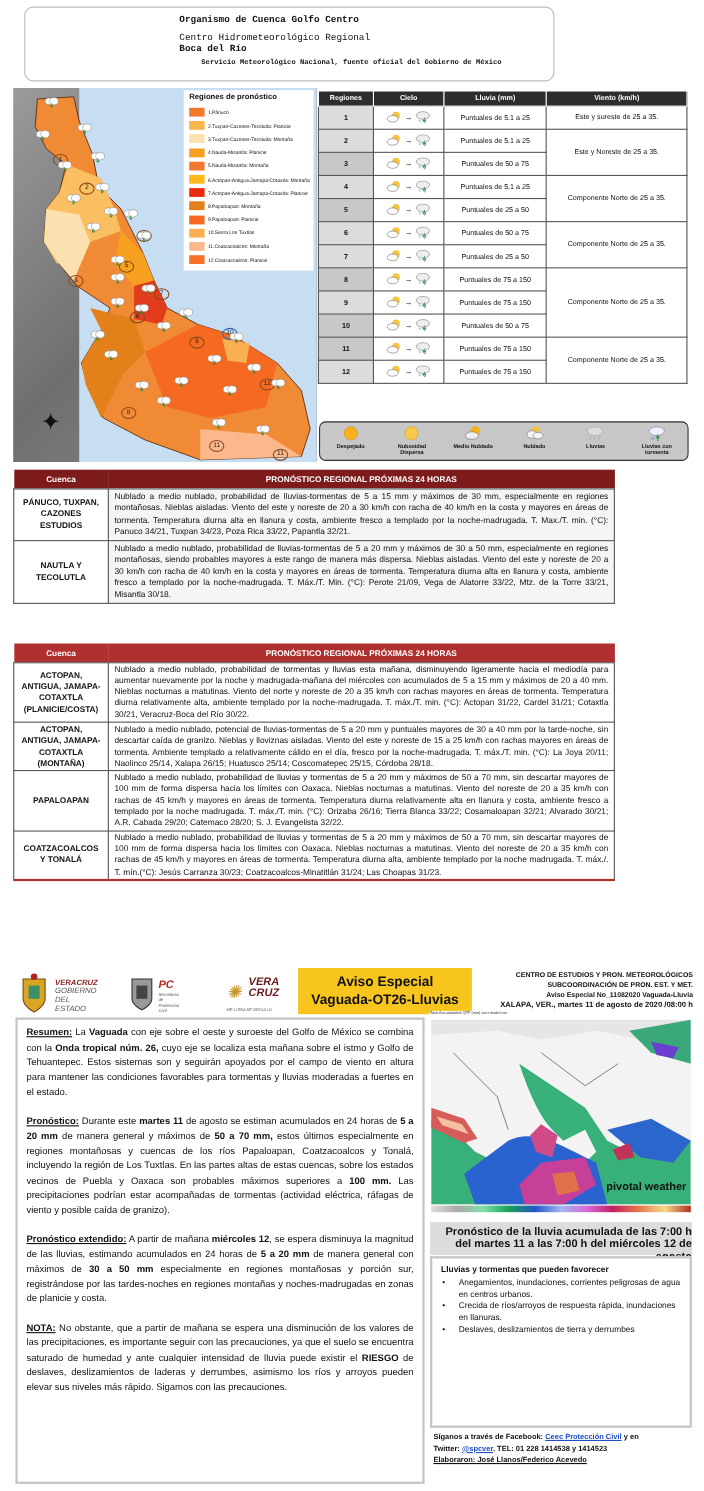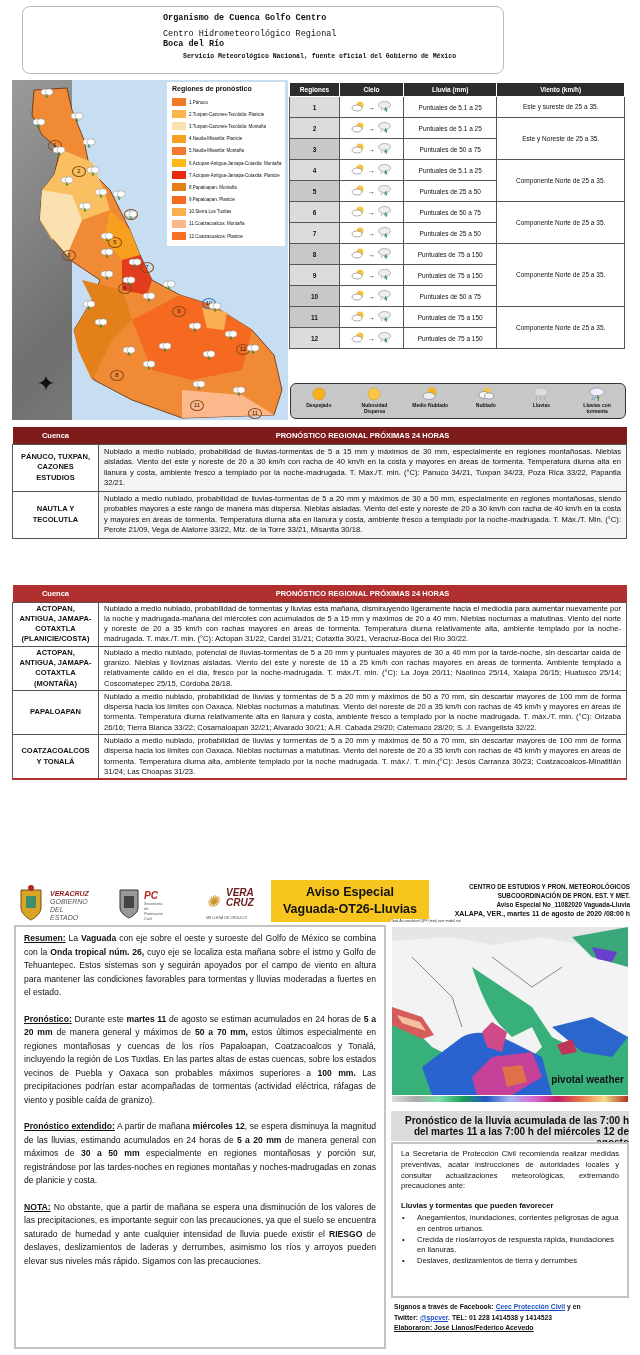--- a/index.html
+++ b/index.html
@@ -41,21 +41,21 @@
   .sky-ico { display: inline-flex; align-items: center; gap: 2px; }
   .mini-cloud { width: 15px; height: 11px; }
 
   
   .iconleg { position: absolute; left: 290px; top: 383px; width: 336px; height: 36px; border: 1.5px solid #333; border-radius: 6px; background: #c7c7c7; display: flex; justify-content: space-around; align-items: flex-start; padding-top: 3px; }
   .ileg { display: flex; flex-direction: column; align-items: center; width: 48px; }
   .ileg svg { width: 16px; height: 14px; }
   .ileg span { font-size: 5px; font-weight: bold; text-align: center; line-height: 6px; }
 
   
-  .ftab { position: absolute; left: 12px; width: 615px; border-collapse: collapse; font-size: 7.6px; }
+  .ftab { position: absolute; left: 12px; width: 547px; border-collapse: collapse; font-size: 7.6px; }
   .ftab th { color: #fff; font-weight: bold; height: 17px; font-size: 7.5px; }
   .ftab td { border: 1px solid #555; padding: 2px 5px; vertical-align: middle; line-height: 10.5px; }
   .ftab td.cu { width: 86px; text-align: center; font-weight: bold; font-size: 7.5px; }
   .ftab td.tx { text-align: justify; }
   .ft1 { top: 427px; }
   .ft1 th { background: #7e1c1c; }
   .ft1 td.tx { background: #f5f5f5; }
   .ft2 { top: 585px; }
   .ft2 th { background: #b03030; }
   .ft2 td { padding: 1px 5px; line-height: 10.3px; }
@@ -772,21 +772,20 @@
       <path d="M20 30 L60 70 L70 100 M100 30 L140 60 L170 40" stroke="#444" stroke-width="0.6" fill="none"></path>
     </svg>
     <div class="pivotal">pivotal weather</div>
   </div>
   <div class="scale"></div>
 </div>
 
 <div class="qpf-cap">Pronóstico de la lluvia acumulada de las 7:00 h del martes 11 a las 7:00 h del miércoles 12 de agosto</div>
 
 <div class="pcbox">
-  <div class="intro">La Secretaría de Protección Civil recomienda realizar medidas preventivas, acatar instrucciones de autoridades locales y consultar actualizaciones meteorológicas, extremando precauciones ante:</div>
   <div class="sub">Lluvias y tormentas que pueden favorecer</div>
   <ul id="pc-list">
       <li>Anegamientos, inundaciones, corrientes peligrosas de agua en centros urbanos.</li>
       <li>Crecida de ríos/arroyos de respuesta rápida, inundaciones en llanuras.</li>
       <li>Deslaves, deslizamientos de tierra y derrumbes</li>
     </ul>
 </div>
 
 <div class="follow">
   <div>

